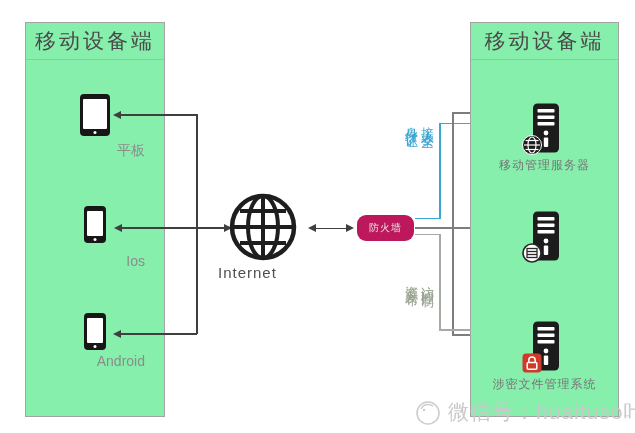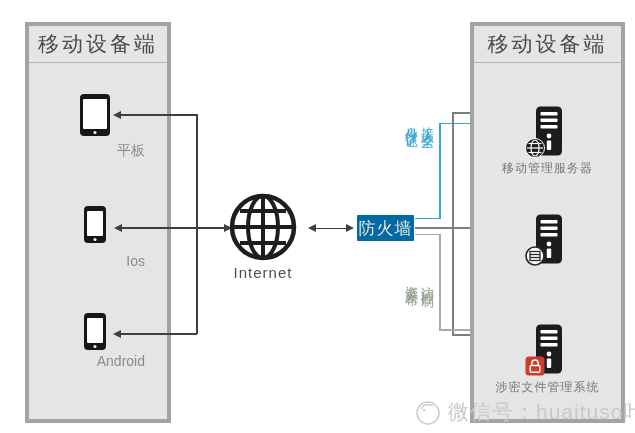--- a/index.html
+++ b/index.html
@@ -3,21 +3,21 @@
 <meta charset="utf-8">
 <style>
   html,body { margin:0; padding:0; background:#ffffff; }
   #stage {
     position:relative; width:635px; height:433px; background:#ffffff;
     font-family:"Liberation Sans","DejaVu Sans",sans-serif; overflow:hidden;
   }
   .abs { position:absolute; }
 
   
-  .panel { position:absolute; border:4px solid #a3a3a3; background:#e5e5e5; }
+  .panel { position:absolute; border:1px solid #a3a3a3; background:#86efac; }
   .panel-header {
     position:absolute; left:0; right:0; top:0; height:36px;
     border-bottom:1px solid #b3b3b3;
     display:flex; align-items:center; justify-content:center;
     font-size:21px; color:#4a4a4a; letter-spacing:3px;
   }
 
   
   .hline { position:absolute; height:1.5px; background:#3f3f3f; }
   .vline { position:absolute; width:1.5px; background:#3f3f3f; }
@@ -40,25 +40,25 @@
   .device .screen { position:absolute; left:3px; right:3px; top:5px; bottom:7px;
     background:#ffffff; border-radius:1px; }
   .device .home { position:absolute; bottom:2px; left:50%; transform:translateX(-50%);
     width:3px; height:3px; border-radius:50%; background:#ffffff; }
   .tablet { width:30px; height:42px; }
   .phone  { width:22px; height:37px; }
   .device-label { position:absolute; width:100px; text-align:right;
     font-size:14px; color:#8c8c8c; }
 
   
-  .internet-label { position:absolute; width:90px; text-align:center;
+  .internet-label { position:absolute; width:90px; text-align:left;
     font-size:15px; color:#4f4f4f; letter-spacing:1px; }
   .firewall { position:absolute; left:357px; top:215px; width:57px; height:26px;
-    background:#0369a1; color:#e3e3e3; font-size:17px; letter-spacing:1px;
-    display:flex; align-items:center; justify-content:center; border-radius:1px; }
+    background:#be185d; color:#e3e3e3; font-size:10px; letter-spacing:1px;
+    display:flex; align-items:center; justify-content:center; border-radius:9px; }
 
   
   .vtext { position:absolute; writing-mode:vertical-rl; text-orientation:upright;
     font-size:13px; letter-spacing:3px; line-height:14px; }
   .vtext.blue { color:#3aa6d2; }
   .vtext.ggreen { color:#98a38f; }
 
   
   .server { position:absolute; width:28px; height:50px; }
   .server .badge { position:absolute; left:-10px; bottom:-2px; }

